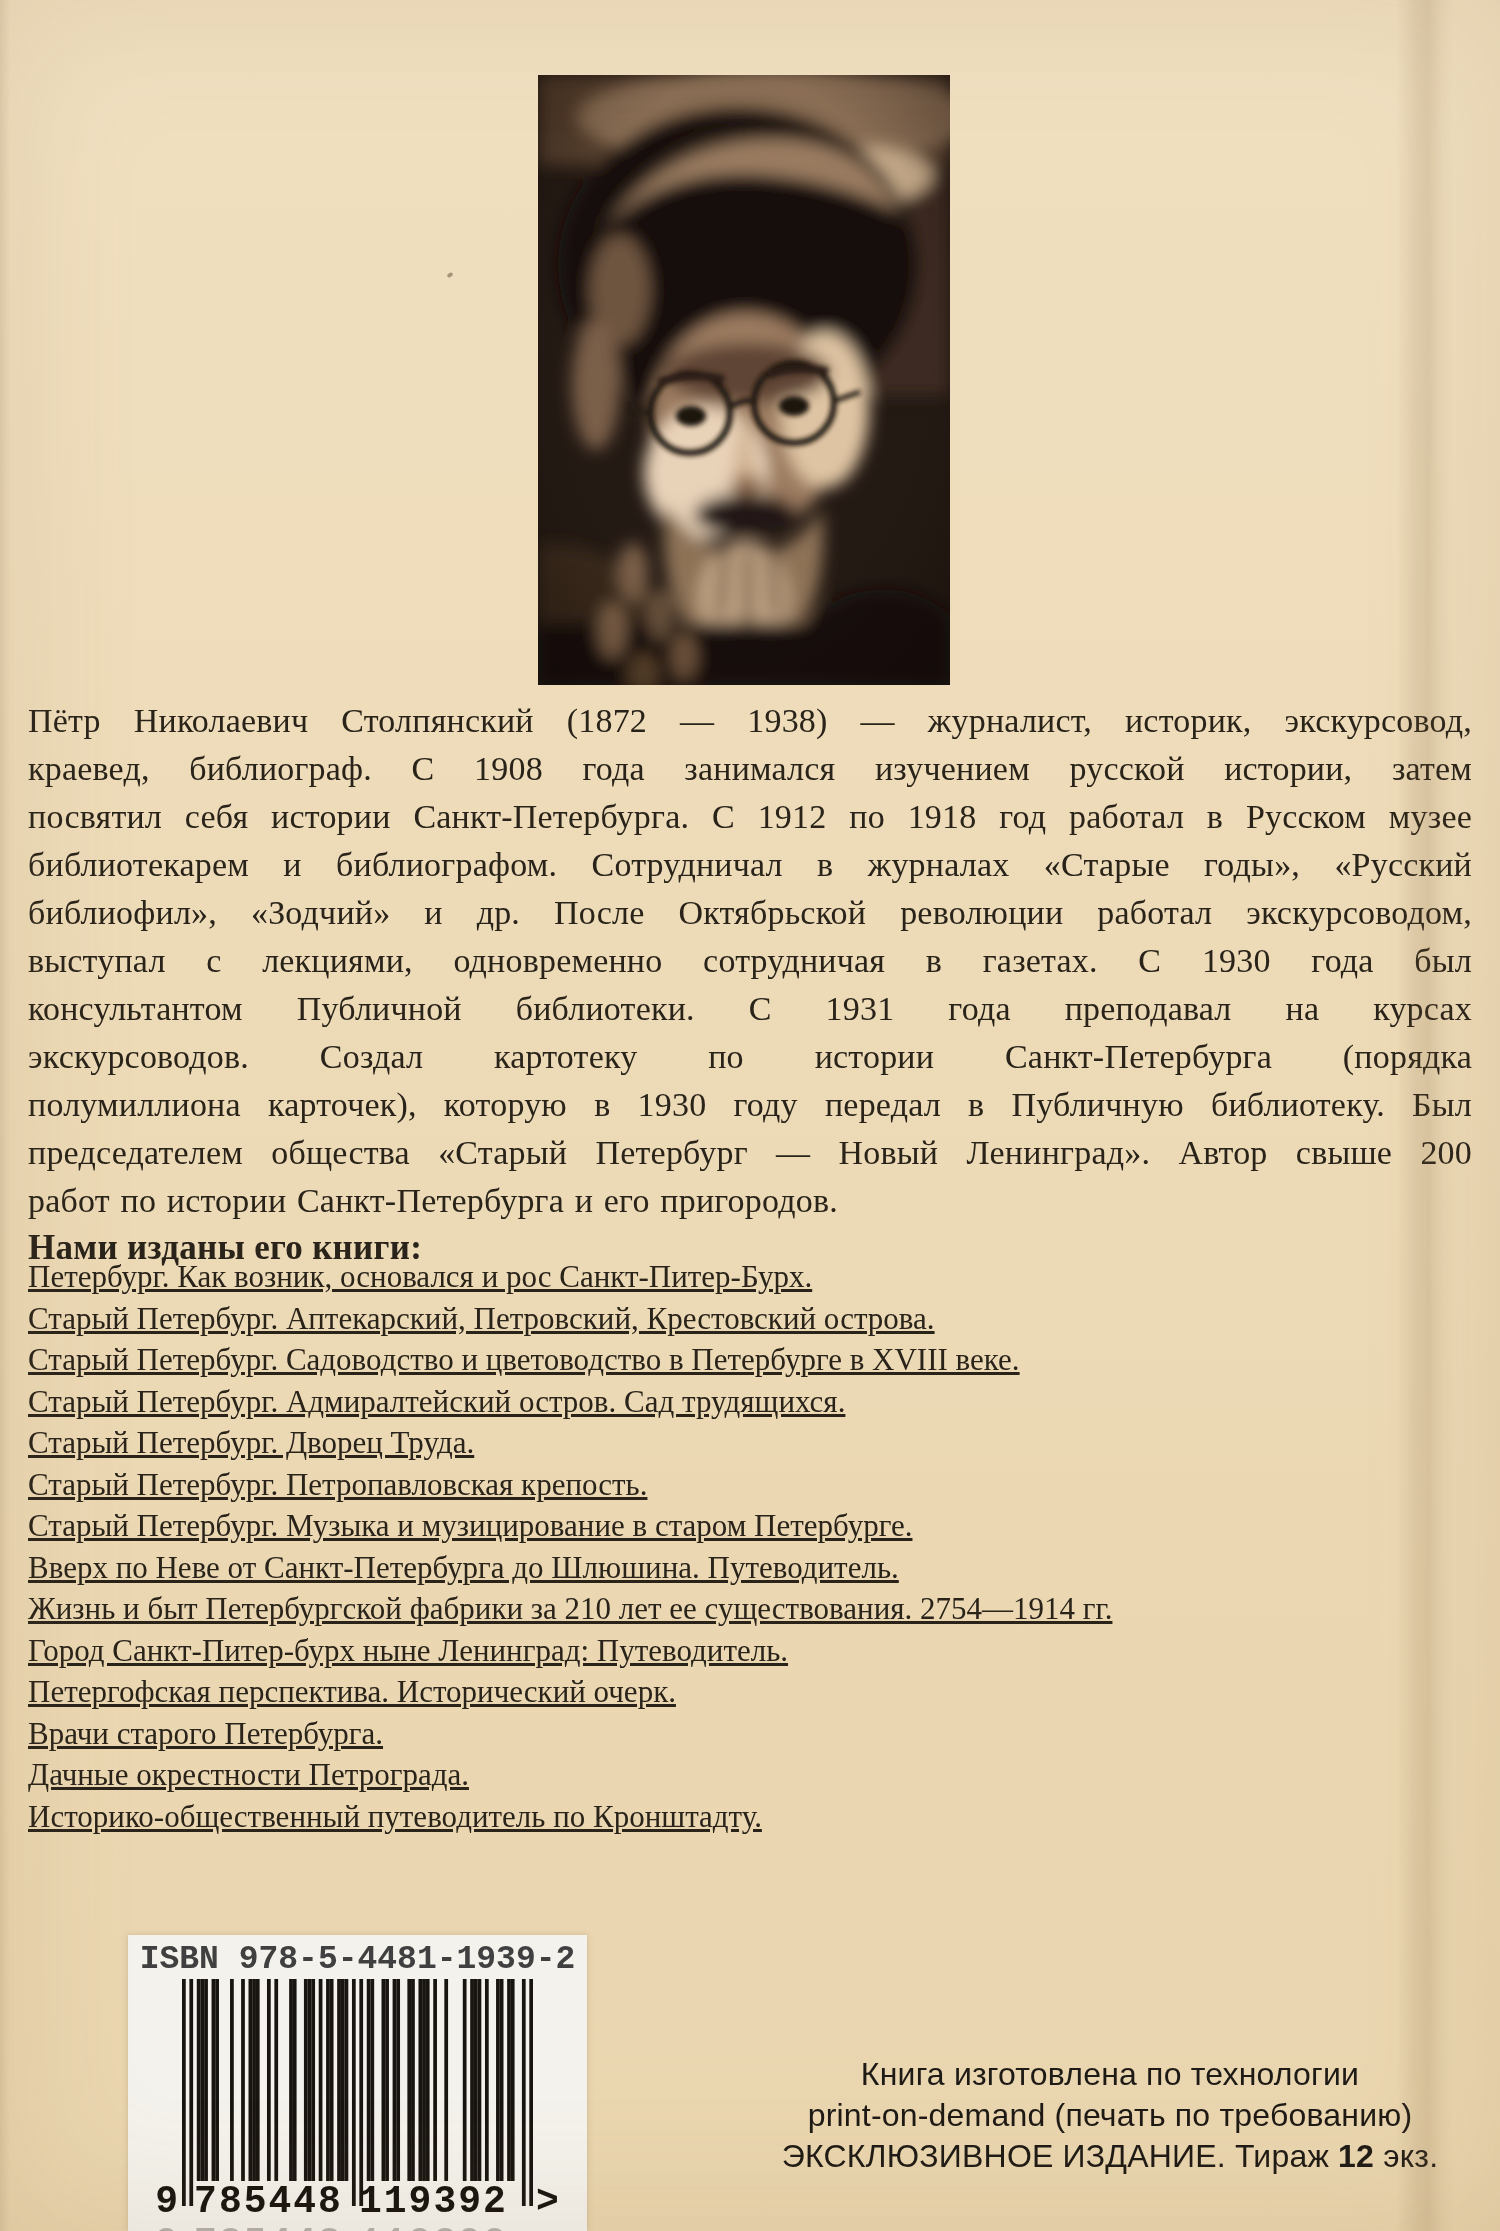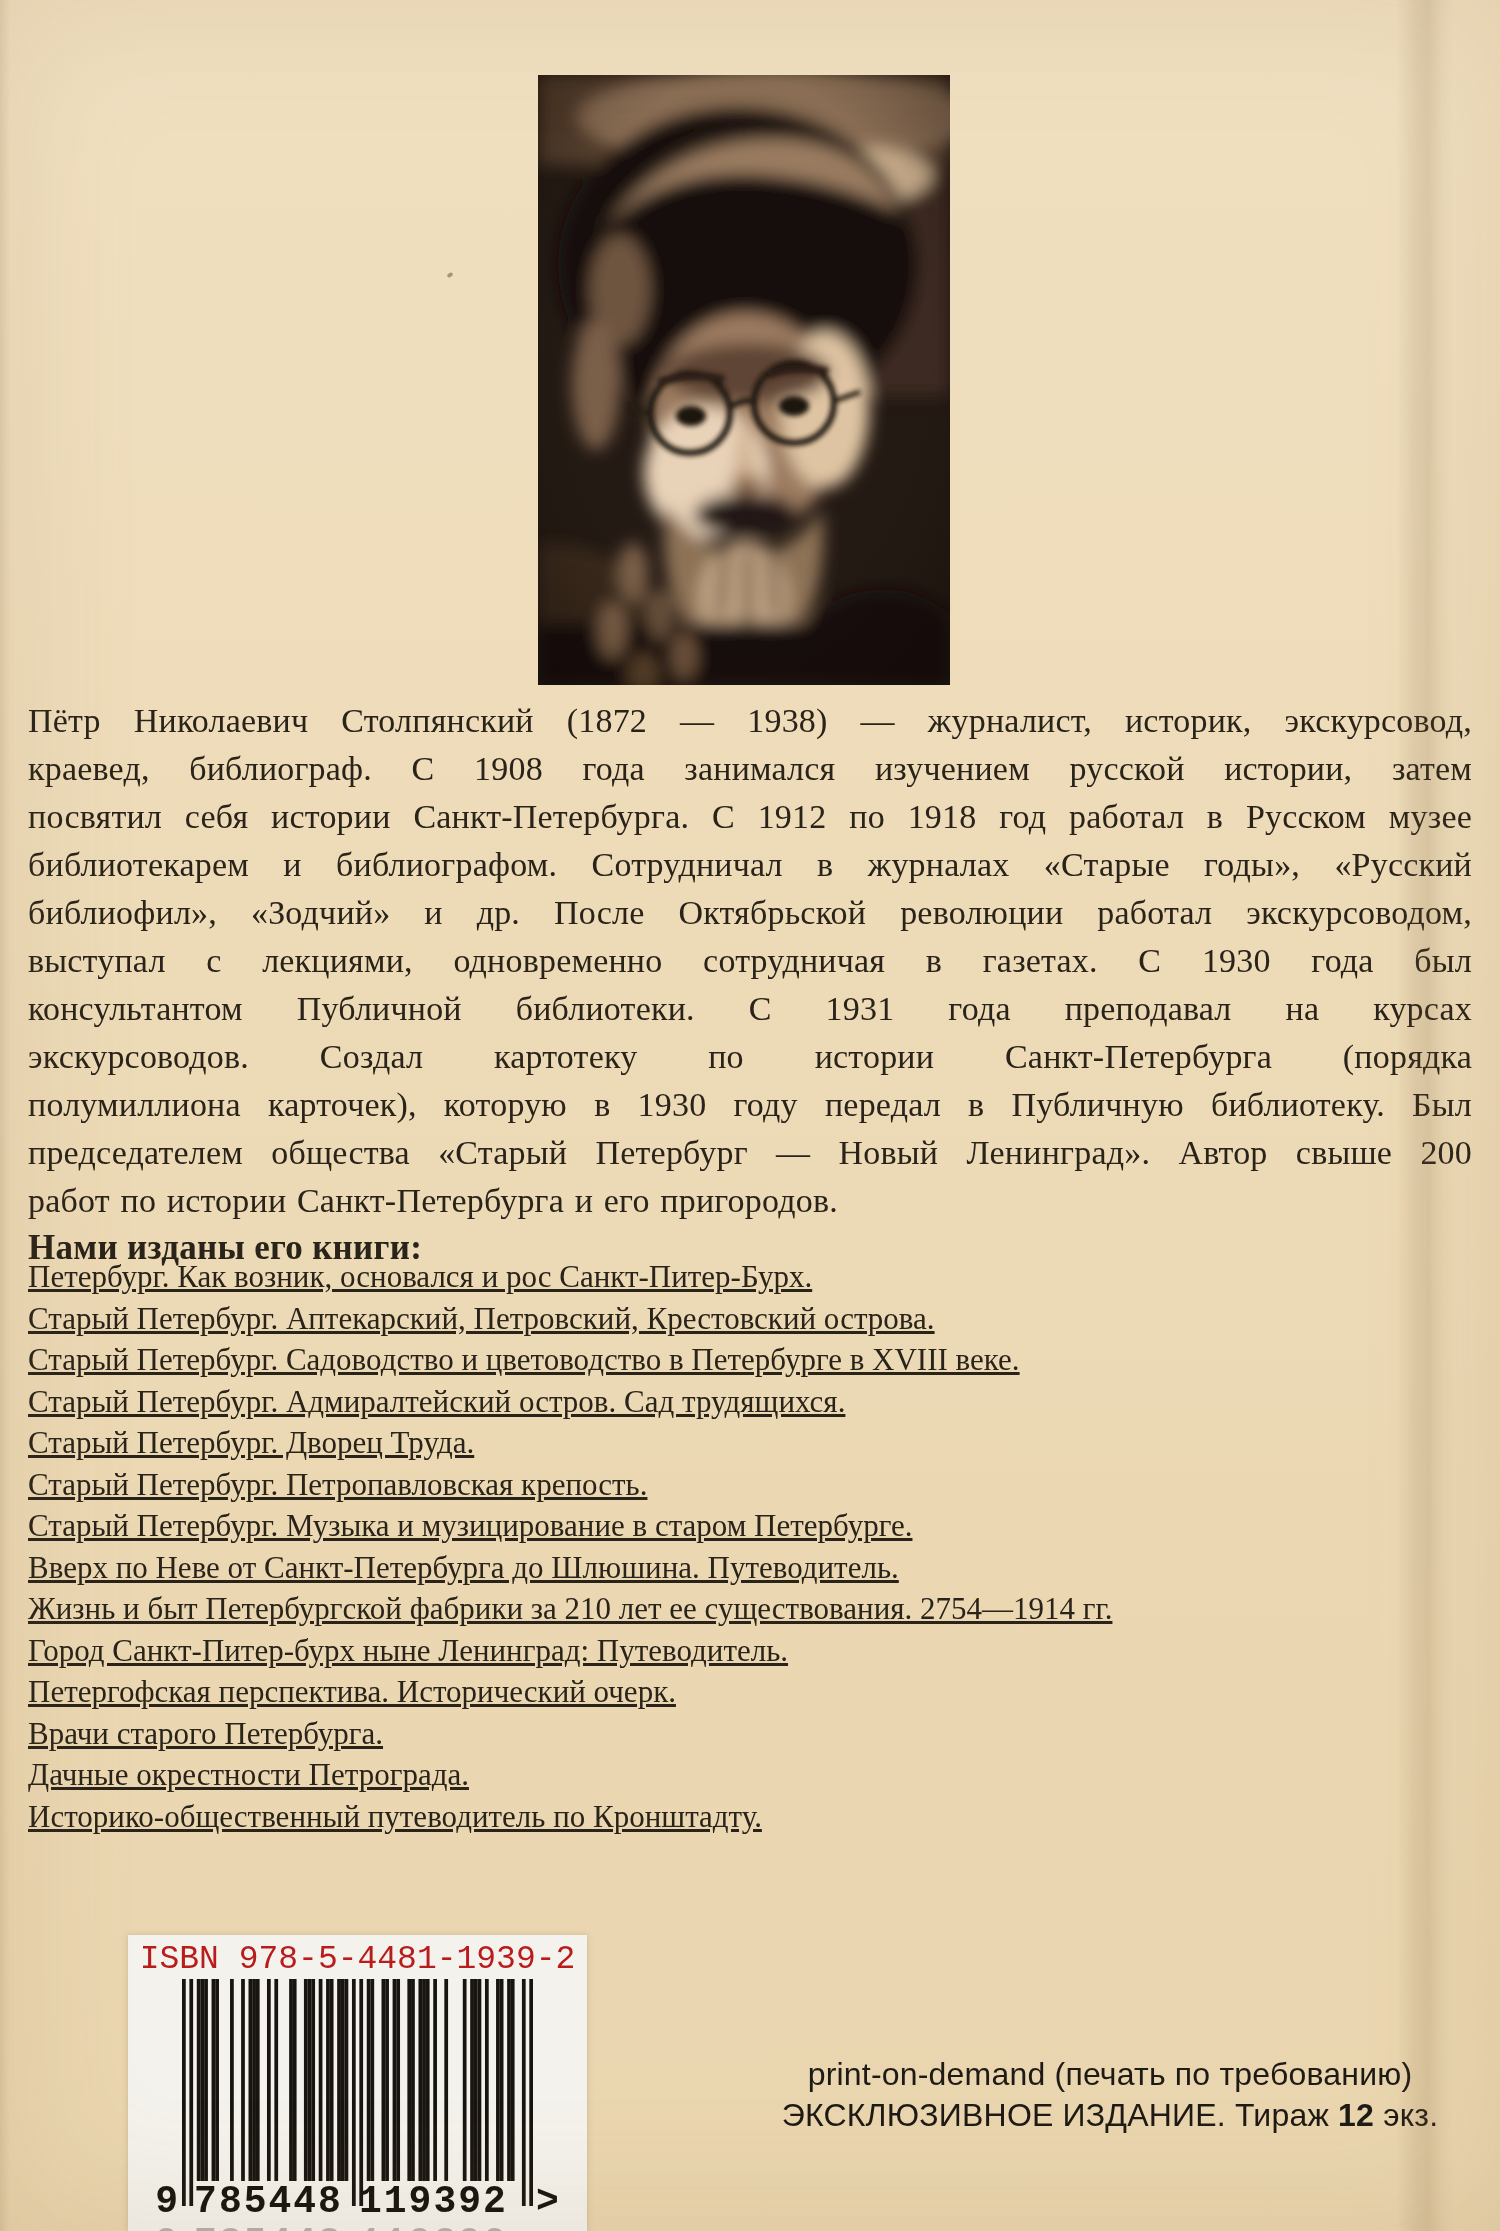--- a/index.html
+++ b/index.html
@@ -29,22 +29,22 @@
   .bio-line{text-align:justify; text-align-last:justify; white-space:nowrap; height:48px; overflow:hidden;}
   .bio-line.last{text-align-last:left;}
   
   .books-header{position:absolute; left:28px; top:1228px; font-size:35px; font-weight:bold; letter-spacing:.3px;}
   .books{position:absolute; left:28px; top:1256px; width:1450px; font-size:31px; line-height:41.5px;text-decoration:underline;}
   .book-line{white-space:nowrap; height:41.5px; overflow:hidden;}
   
   .isbn-panel{position:absolute; left:128px; top:1935px; width:459px; height:296px;
     background:#f4f2ec; overflow:hidden; box-shadow:0 0 6px rgba(120,95,60,.25);}
   .isbn-label{position:absolute; top:6px; left:0; right:0; text-align:center;
-    font-family:"Liberation Mono","DejaVu Sans Mono",monospace; font-weight:normal;
-    font-size:33px; letter-spacing:0px; color:#b91c1c;}
+    font-family:"Liberation Mono","DejaVu Sans Mono",monospace; font-weight:bold;
+    font-size:33px; letter-spacing:0px; color:#404040;}
   .barcode{position:absolute; left:54px; top:44px; width:351px; height:252px;}
   .barcode svg{position:absolute; left:0; top:0;}
   .bc-digit{position:absolute; top:201px; font-family:"Liberation Mono","DejaVu Sans Mono",monospace;
     font-weight:bold; font-size:38px; color:#17130e; line-height:44px;}
   .bc-first{left:-40px; width:36px; text-align:right;}
   .bc-g1{left:10px; width:153px; text-align:center; letter-spacing:2px;}
   .bc-g2{left:177px; width:153px; text-align:left; letter-spacing:2px;}
   .bc-end{left:354px; width:40px;}
   .bc-ghost{position:absolute; top:243px; left:0; width:100%; height:60px; opacity:.38;
     filter:blur(.6px); color:#4e4a44;}
@@ -214,20 +214,21 @@
       <span class="bc-digit bc-end">&gt;</span>
       <div class="bc-ghost">
         <span class="bc-digit bc-first">9</span>
         <span class="bc-digit bc-g1">785448</span>
         <span class="bc-digit bc-g2">119392</span>
       </div>
     </div>
   </div>
 
   <div class="imprint">
+    <div>Книга изготовлена по технологии</div>
     <div>print-on-demand (печать по требованию)</div>
     <div><span>ЭКСКЛЮЗИВНОЕ ИЗДАНИЕ. Тираж </span><b>12</b><span> экз.</span></div>
   </div>
 
   <div class="crease-right"></div>
   <div class="edge-left"></div>
   <div class="speck"></div>
 </div>
 
 </body></html>

